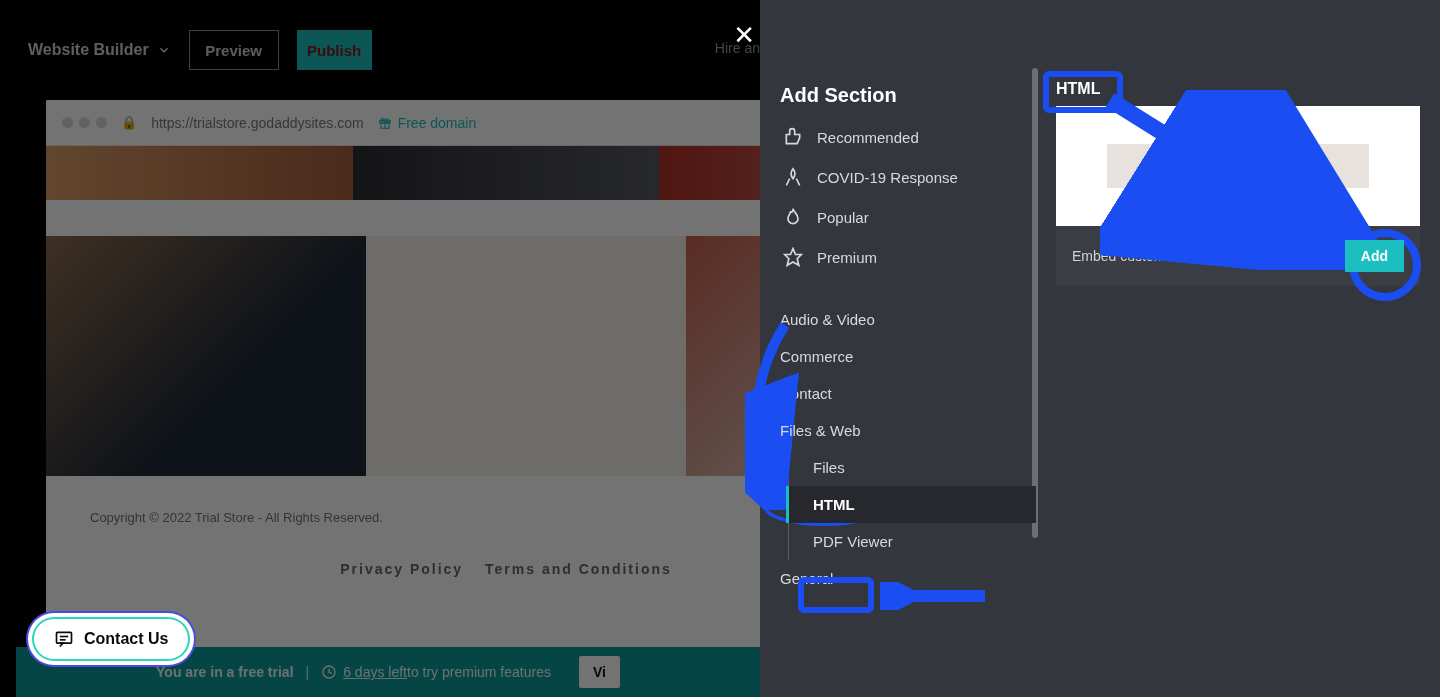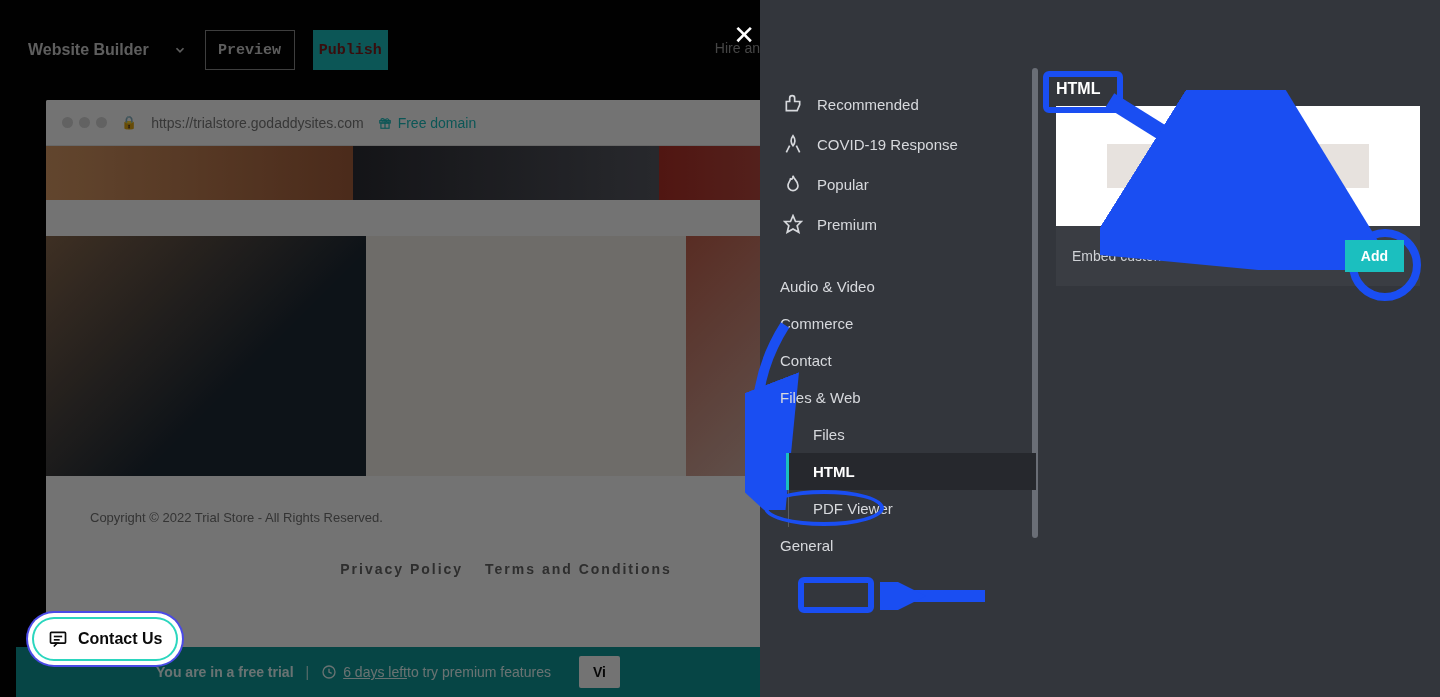--- a/index.html
+++ b/index.html
@@ -2,23 +2,23 @@
 <html><head>
 <meta charset="utf-8">
 <style>
  html,body{margin:0;padding:0;width:1440px;height:697px;font-family:Arial,Helvetica,sans-serif;overflow:hidden;background:#111;}
  *{box-sizing:border-box;}
  .page{position:relative;width:1440px;height:697px;}
  
  .editor{position:absolute;left:0;top:0;width:760px;height:697px;background:#040404;}
  .overlay-dim{position:absolute;inset:0;background:rgba(0,0,0,0.55);z-index:3;pointer-events:none;}
  .topbar{position:absolute;top:30px;left:28px;right:0;height:40px;display:flex;align-items:center;gap:18px;color:#bdbdbd;font-size:16px;font-weight:600;}
- .wb-label{display:flex;align-items:center;gap:24px;color:#d0d0d0;}
+ .wb-label{display:flex;align-items:center;gap:8px;color:#d0d0d0;}
  .wb-label svg{width:14px;height:14px;}
- .btn{height:40px;display:inline-flex;align-items:center;justify-content:center;font-size:15px;font-weight:600;cursor:pointer;font-family:Liberation Mono, monospace;}
+ .btn{height:40px;display:inline-flex;align-items:center;justify-content:center;font-size:15px;font-weight:600;cursor:pointer;}
  .btn-preview{width:90px;border:1px solid #8a8a8a;color:#cfcfcf;background:transparent;}
  .btn-publish{width:75px;border:none;background:#1bbfbf;color:#7f1d1d;}
  .hire-expert{position:absolute;top:40px;right:0;color:#9a9a9a;font-size:14px;}
  .close-x{position:absolute;top:20px;right:5px;color:#fff;font-size:26px;cursor:pointer;z-index:5;}
  
  .siteframe{position:absolute;top:100px;left:46px;width:920px;height:560px;background:#fff;border-radius:2px;overflow:hidden;box-shadow:0 0 6px rgba(0,0,0,.4);}
  .browserbar{height:46px;background:#fff;border-bottom:1px solid #e6e6e6;display:flex;align-items:center;padding:0 16px;gap:14px;color:#6b6b6b;font-size:14px;}
  .dots{display:flex;gap:6px;}
  .dot{width:11px;height:11px;border-radius:50%;background:#d9d9d9;}
  .lock{font-size:13px;color:#a0a0a0;}
@@ -29,21 +29,21 @@
  .strip div{flex:1;}
  .gallery{display:flex;margin-top:36px;}
  .g1{width:320px;height:240px;background:linear-gradient(135deg,#8a6a4f 0%,#1e2a36 60%);}
  .g2{width:320px;height:240px;background:#f3efe8;}
  .g3{flex:1;height:240px;background:linear-gradient(135deg,#c5634f 0%,#dfe8e2 100%);}
  .footer{padding:34px 44px 24px 44px;}
  .copyright{color:#737373;font-size:13px;}
  .legal{margin-top:36px;text-align:center;letter-spacing:2px;color:#666;font-size:14px;font-weight:700;}
  .legal span{margin:8px 8px;}
  
- .contact-pill{position:absolute;left:28px;bottom:32px;background:#fff;color:#0b0b0b;border-radius:40px;padding:12px 16px;display:flex;align-items:center;gap:10px;font-weight:700;font-size:16px;z-index:6;border:4px solid transparent;box-shadow:0 0 0 2px #4a4ae6,0 0 0 2px #2bd6be inset;}
+ .contact-pill{position:absolute;left:28px;bottom:32px;background:#fff;color:#0b0b0b;border-radius:40px;padding:12px 22px;display:flex;align-items:center;gap:10px;font-weight:700;font-size:16px;z-index:6;border:4px solid transparent;box-shadow:0 0 0 2px #4a4ae6,0 0 0 2px #2bd6be inset;}
  .contact-pill svg{width:20px;height:20px;}
  
  .trialbar{position:absolute;bottom:0;left:16px;right:0;height:50px;background:#0f9a9a;display:flex;align-items:center;justify-content:center;color:#e9fdfc;font-size:14px;z-index:2;}
  .trialbar .bold{font-weight:700;}
  .trialbar .sep{margin:0 12px;opacity:.8;}
  .trialbar .underline{text-decoration:underline;}
  .trialbar svg{width:16px;height:16px;margin-right:6px;}
  .vi-btn{margin-left:28px;background:#fff;color:#101010;font-weight:700;padding:8px 14px;border-radius:2px;}
  
  .panel{position:absolute;left:760px;top:0;right:0;bottom:0;background:#33363c;color:#e7e9eb;}
@@ -155,20 +155,21 @@
           <line x1="7" y1="13" x2="14" y2="13"></line>
         </svg>
      <span>Contact Us</span>
    </div>
  </div>
 
  <div class="panel">
    <div class="cols">
 
      <div class="catcol">
+       <div class="panel-title">Add Section</div>
 
        <div class="cat-item">
          <span class="ic">
               <svg viewBox="0 0 24 24" fill="none" stroke="currentColor" stroke-width="2">
                 <path d="M14 9V5a3 3 0 0 0-6 0v4H4v11h13l3-7V9z"></path>
               </svg>
             </span>
          <span>Recommended</span>
        </div>
        <div class="cat-item">

